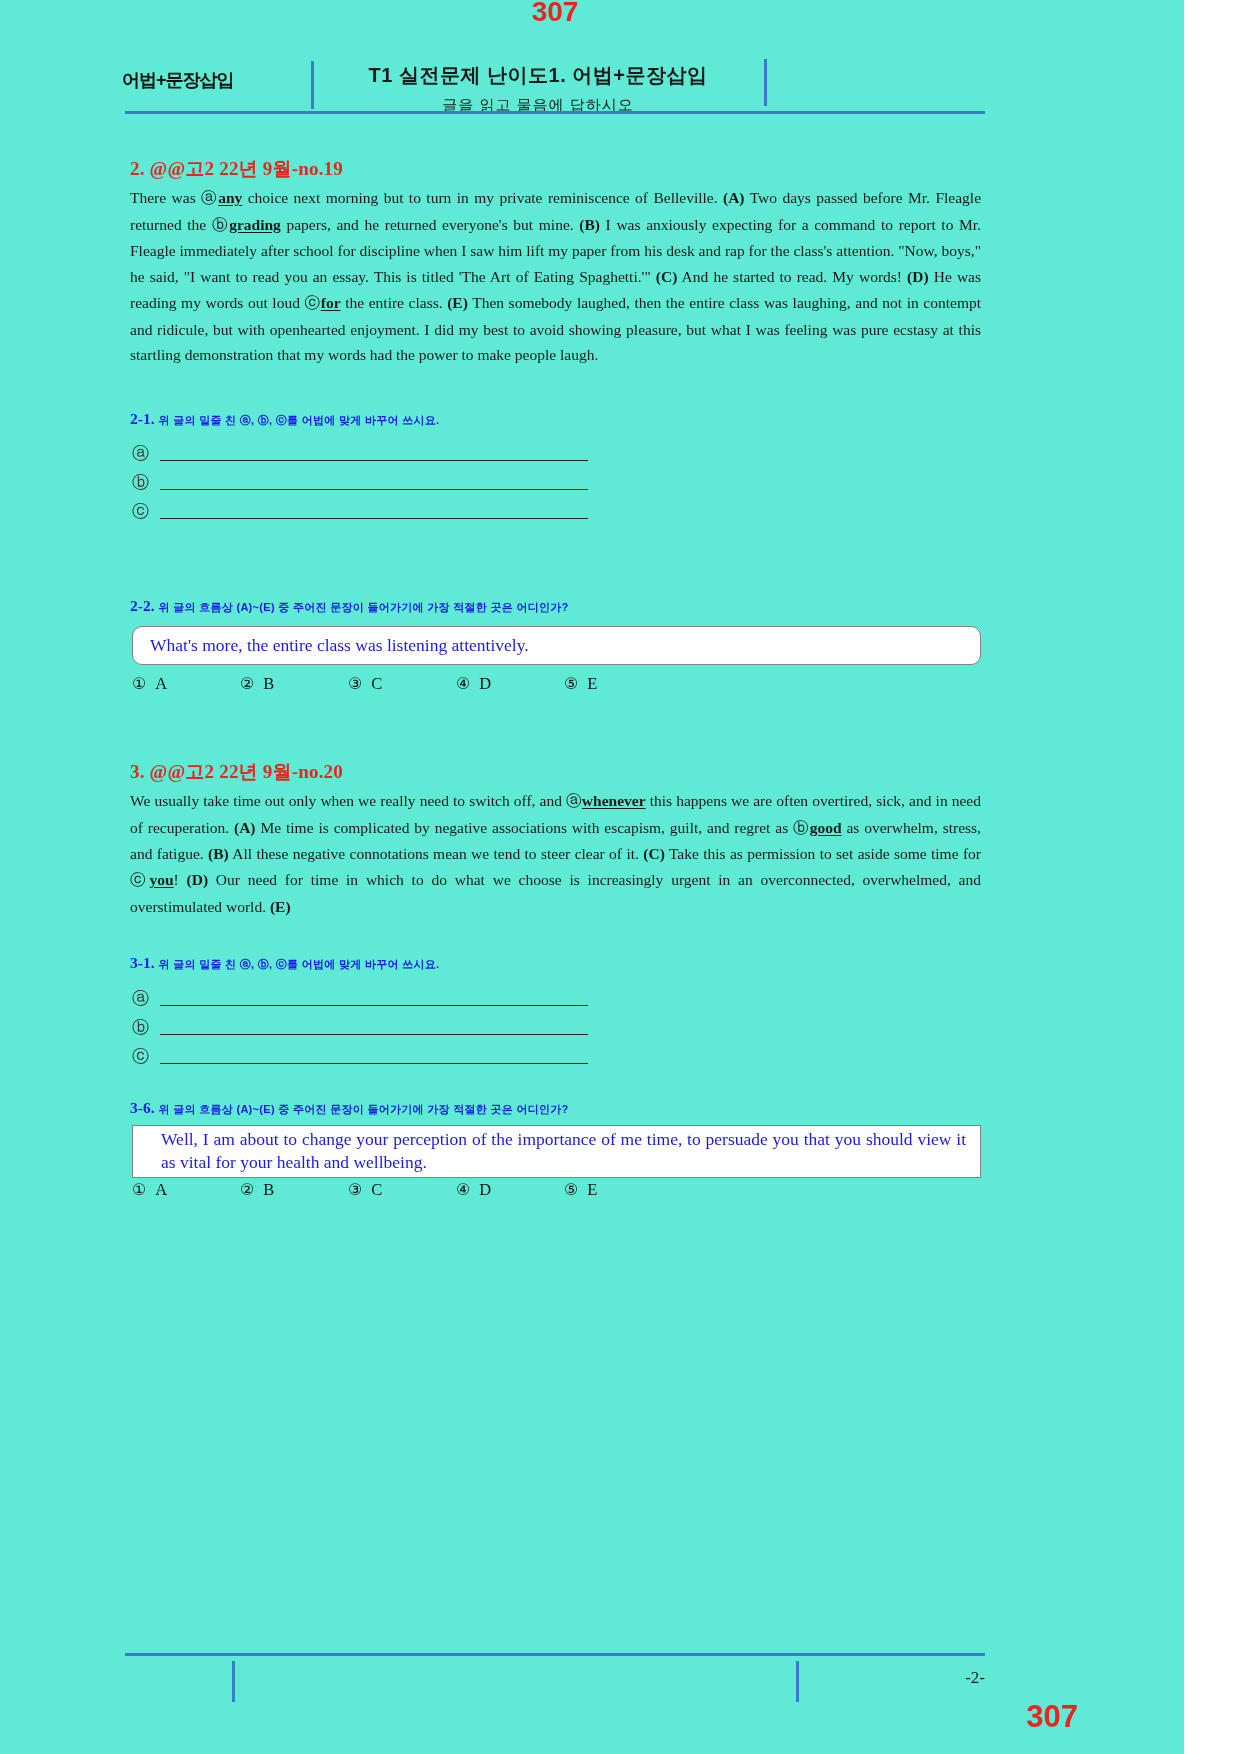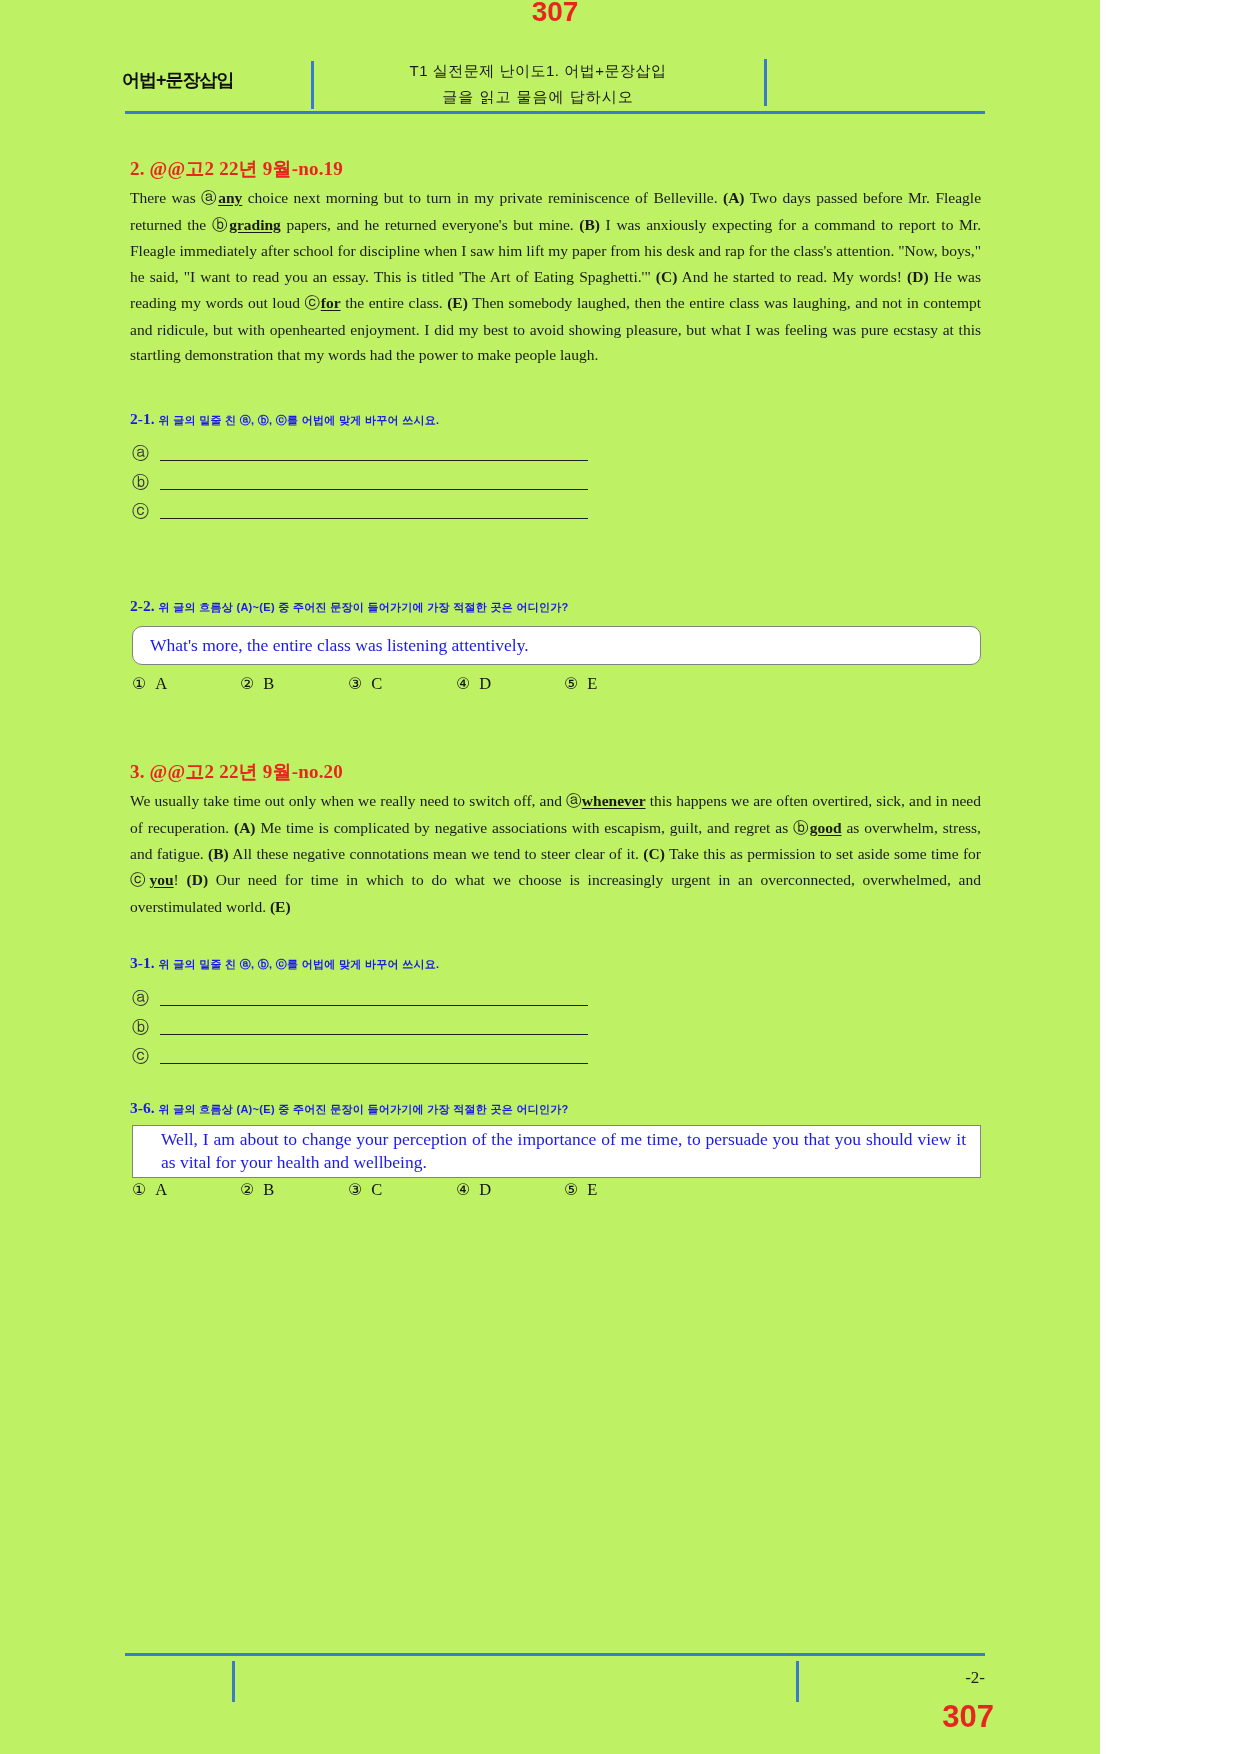--- a/index.html
+++ b/index.html
@@ -1,19 +1,19 @@
 <!DOCTYPE html>
 <html><head>
 <meta charset="utf-8">
 <title>Worksheet</title>
 <style>
   * { box-sizing: border-box; margin: 0; padding: 0; }
   html, body { background: #ffffff; }
   body { width: 1240px; font-family: "Liberation Serif", serif; color: #111; }
-  .page { position: relative; width: 1100px; height: 1754px; background: #bef264; overflow: hidden; }
+  .page { position: relative; width: 1184px; height: 1754px; background: #5eead4; overflow: hidden; }
 
   
   .top-num {
     position: absolute; top: -4px; left: 125px; width: 860px;
     text-align: center; font-family: "Liberation Sans", sans-serif;
     font-size: 28px; font-weight: 700; color: #e7261f;
   }
   .section-title {
     position: absolute; left: 122px; top: 68px;
     font-family: "Liberation Sans", sans-serif;
@@ -21,21 +21,21 @@
   }
   .vbar { position: absolute; width: 3px; background: #3a7cc8; }
   .vbar.h1 { left: 311px; top: 61px; height: 48px; }
   .vbar.h2 { left: 764px; top: 59px; height: 47px; }
   .vbar.f1 { left: 232px; top: 1661px; height: 41px; width: 2.5px; }
   .vbar.f2 { left: 796px; top: 1661px; height: 41px; width: 2.5px; }
   .header-center {
     position: absolute; left: 311px; top: 62px; width: 454px; text-align: center;
     font-family: "Liberation Sans", sans-serif; color: #1a1a1a;
   }
-  .header-center .l1 { font-size: 15px; font-weight: 400; margin-bottom: 7px; letter-spacing: 0.5px; }
+  .header-center .l1 { font-size: 20px; font-weight: 700; margin-bottom: 7px; letter-spacing: 0.5px; }
   .header-center .l2 { font-size: 15px; font-weight: 400; letter-spacing: 1px; }
   .hrule { position: absolute; left: 125px; width: 860px; background: #3a7cc8; }
   .hrule.top { top: 111px; height: 3px; }
   .hrule.bottom { top: 1653px; height: 2.5px; }
   .footer-num {
     position: absolute; left: 905px; width: 80px; top: 1668px; text-align: right;
     font-size: 17px; color: #222;
   }
   .bottom-num {
     position: absolute; right: 106px; top: 1699px;

